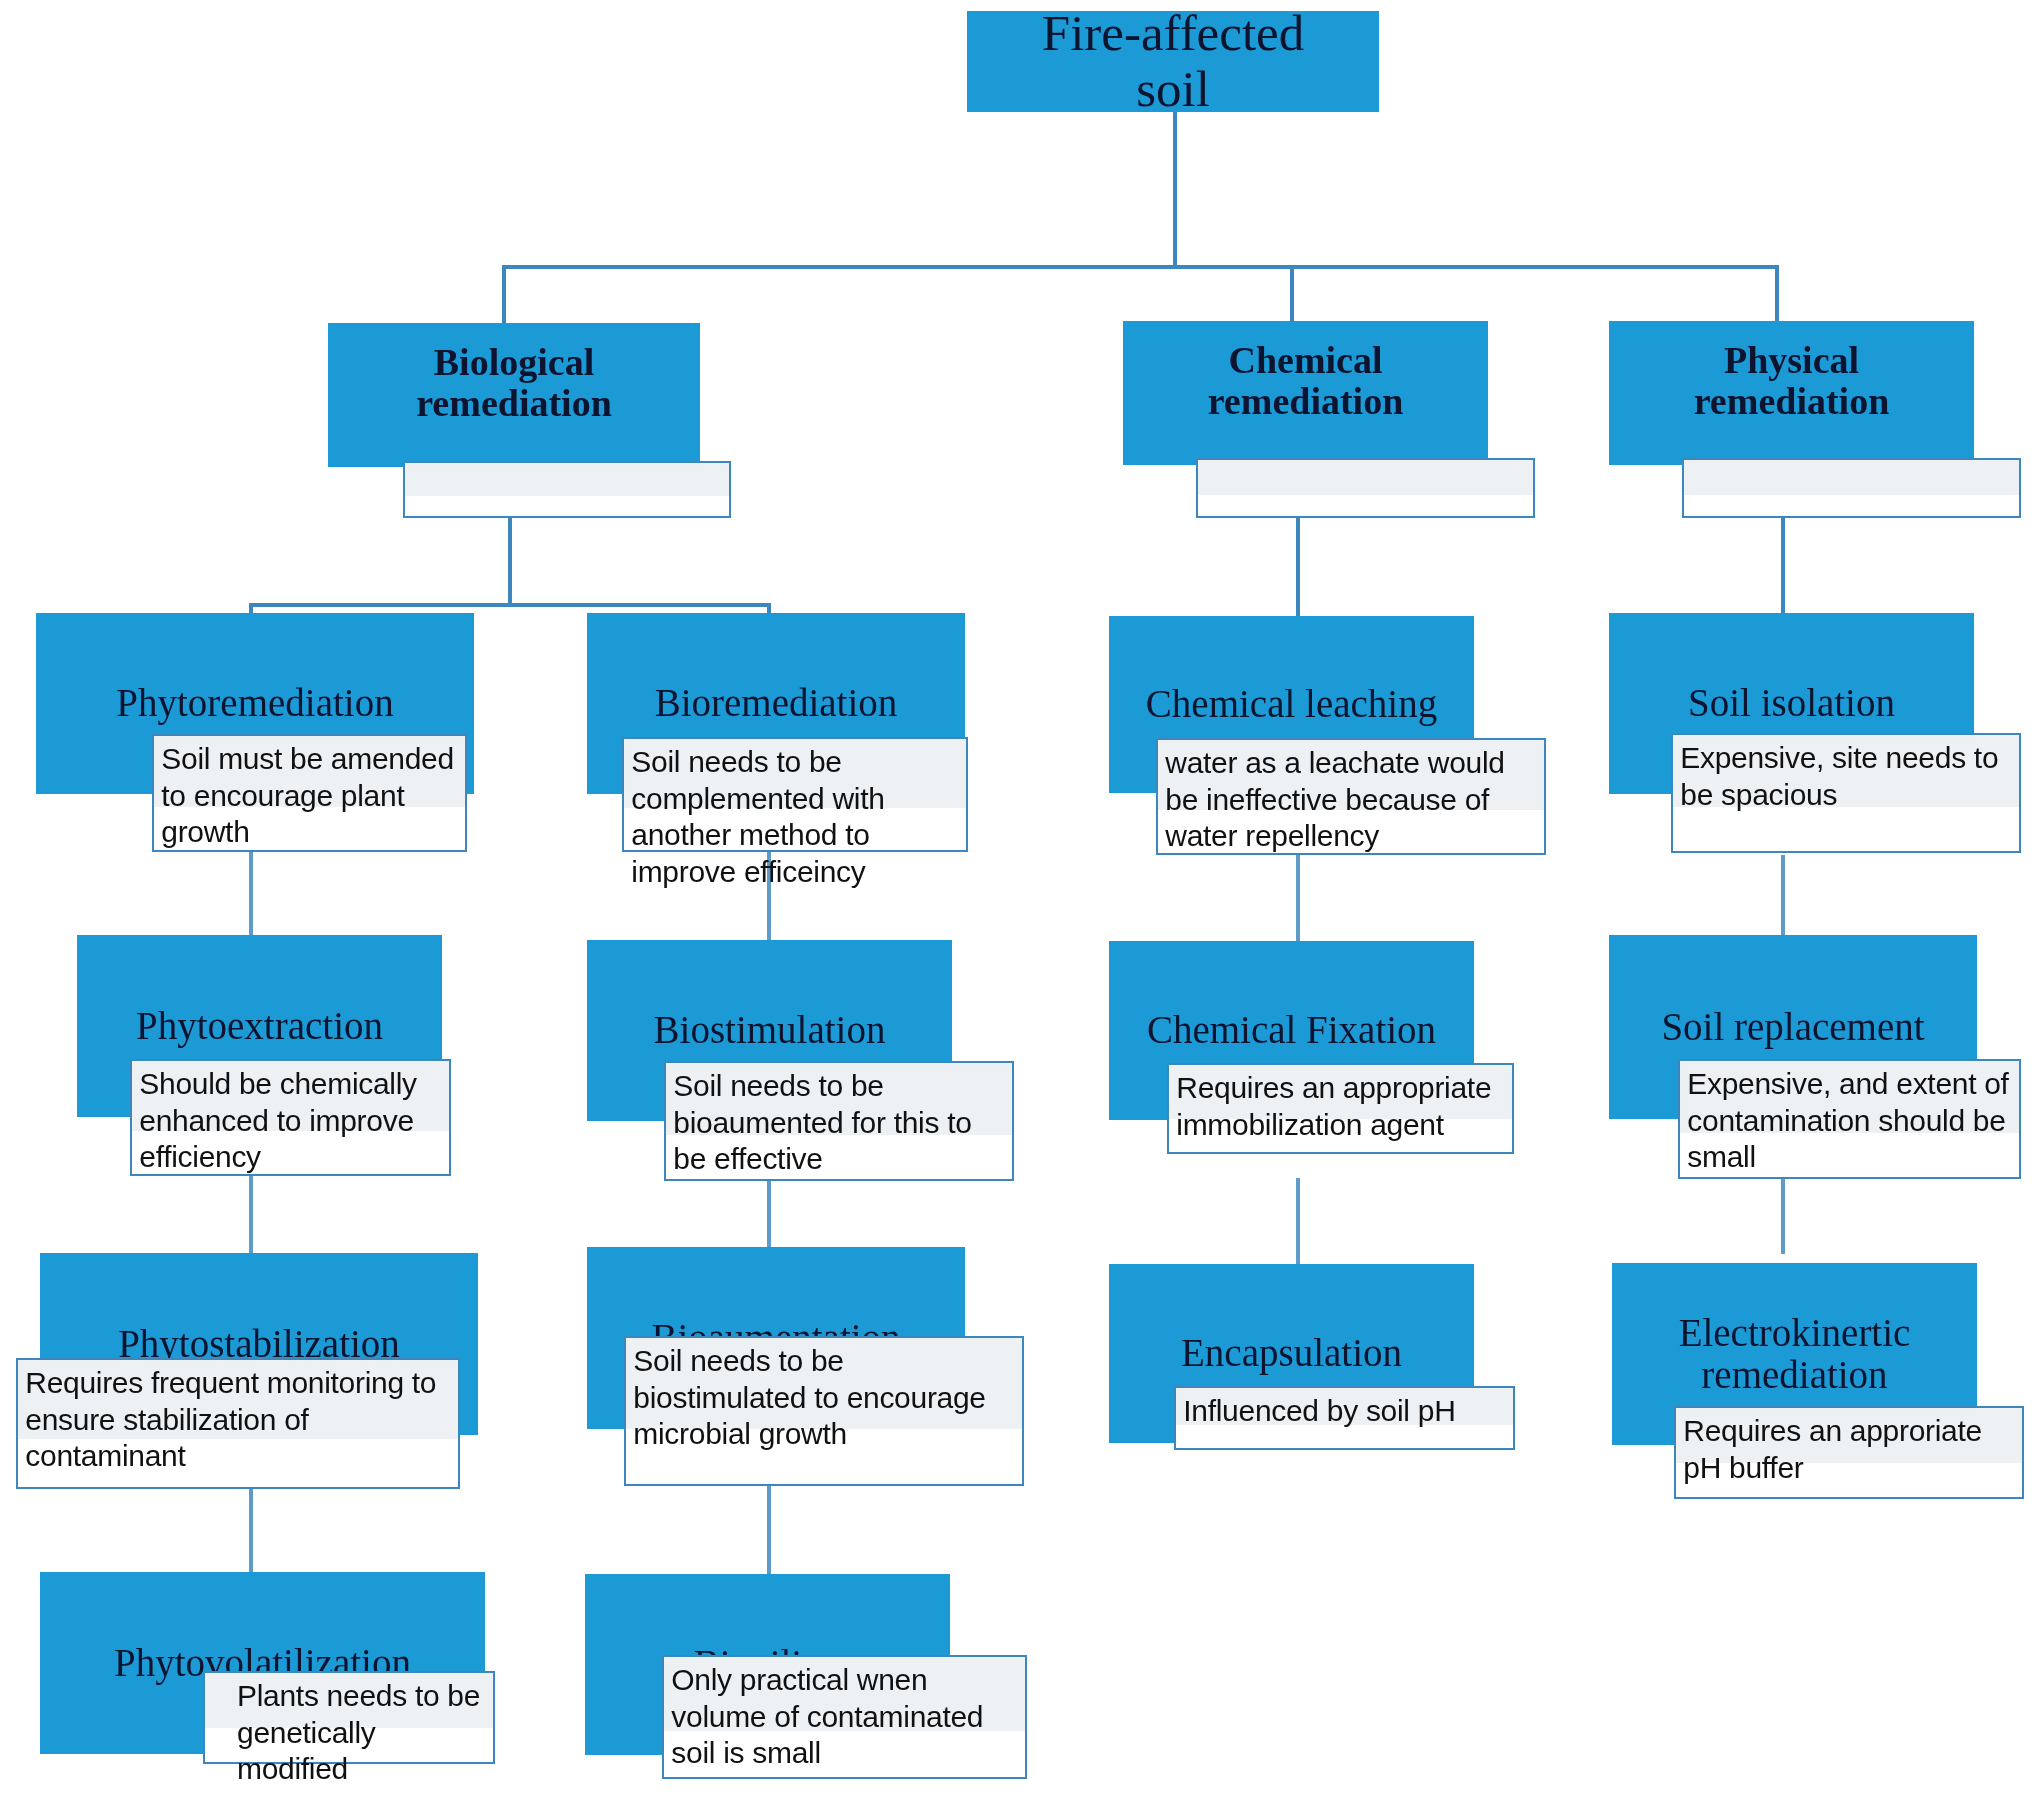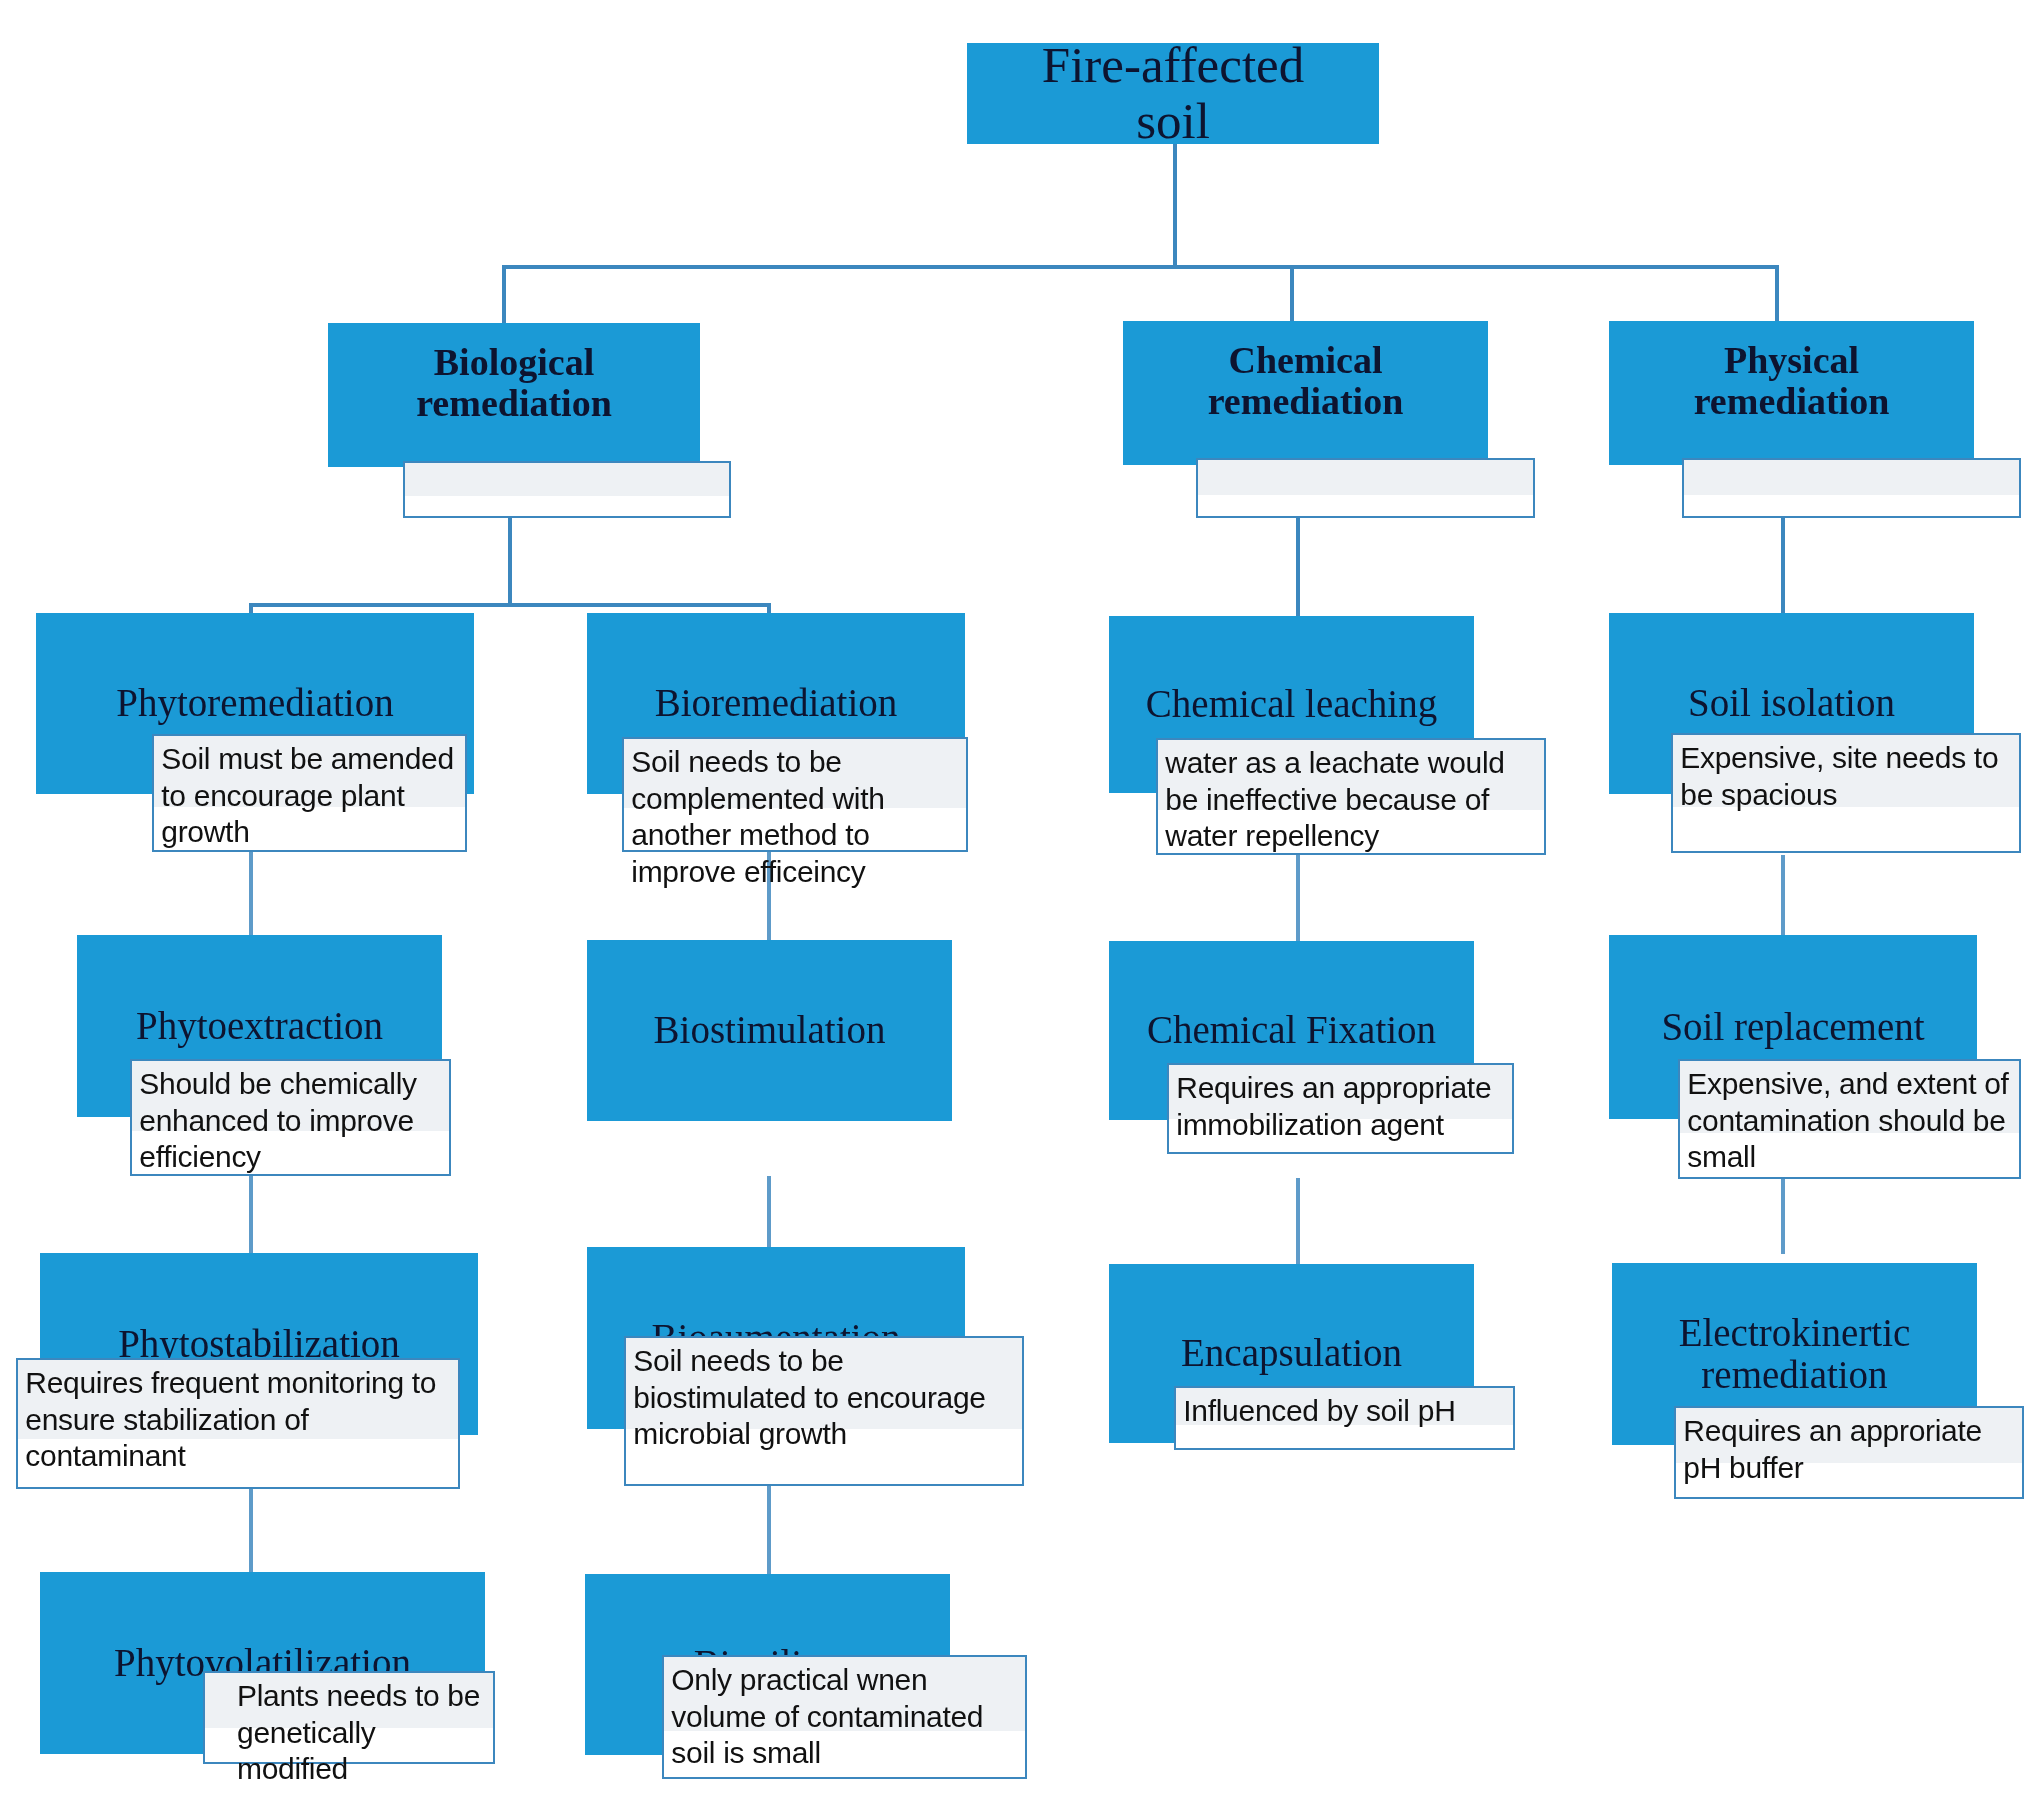--- a/index.html
+++ b/index.html
@@ -14,21 +14,21 @@
     display:flex;
     align-items:center;
     justify-content:center;
     text-align:center;
     color:#0d1430;
     font-family:"Liberation Serif",serif;
     line-height:1.08;
     z-index:2;
   }
   .node .lbl{display:block;width:100%;padding:0 4.4px;}
-  .node.root{font-size:51px;font-weight:400;margin-top:32px;}
+  .node.root{font-size:51px;font-weight:400;}
   .node.branch{font-size:38px;font-weight:700;align-items:flex-start;padding-top:19px;}
   .node.leaf{font-size:39px;font-weight:400;align-items:center;}
   .node.leaf.twoline{align-items:center;}
 
   
   .note{
     position:absolute;
     background:#ffffff;
     border:2.2px solid #3C87BE;
     box-sizing:border-box;
@@ -125,20 +125,21 @@
   <div class="note" style="left:1671px;top:733px;width:350px;height:120px;">Expensive, site needs to be spacious</div>
 
   <div class="node leaf" style="left:77px;top:935px;width:365px;height:182px;">
     <span class="lbl">Phytoextraction</span>
   </div>
   <div class="note" style="left:130px;top:1059px;width:321px;height:117px;">Should be chemically enhanced to improve efficiency</div>
 
   <div class="node leaf" style="left:587px;top:940px;width:365px;height:181px;">
     <span class="lbl">Biostimulation</span>
   </div>
+  <div class="note" style="left:664px;top:1061px;width:350px;height:120px;">Soil needs to be bioaumented for this to be effective</div>
 
   <div class="node leaf" style="left:1109px;top:941px;width:365px;height:179px;">
     <span class="lbl">Chemical Fixation</span>
   </div>
   <div class="note" style="left:1167px;top:1063px;width:347px;height:91px;">Requires an appropriate immobilization agent</div>
 
   <div class="node leaf" style="left:1609px;top:935px;width:368px;height:184px;">
     <span class="lbl">Soil replacement</span>
   </div>
   <div class="note" style="left:1678px;top:1059px;width:343px;height:120px;">Expensive, and extent of contamination should be small</div>

